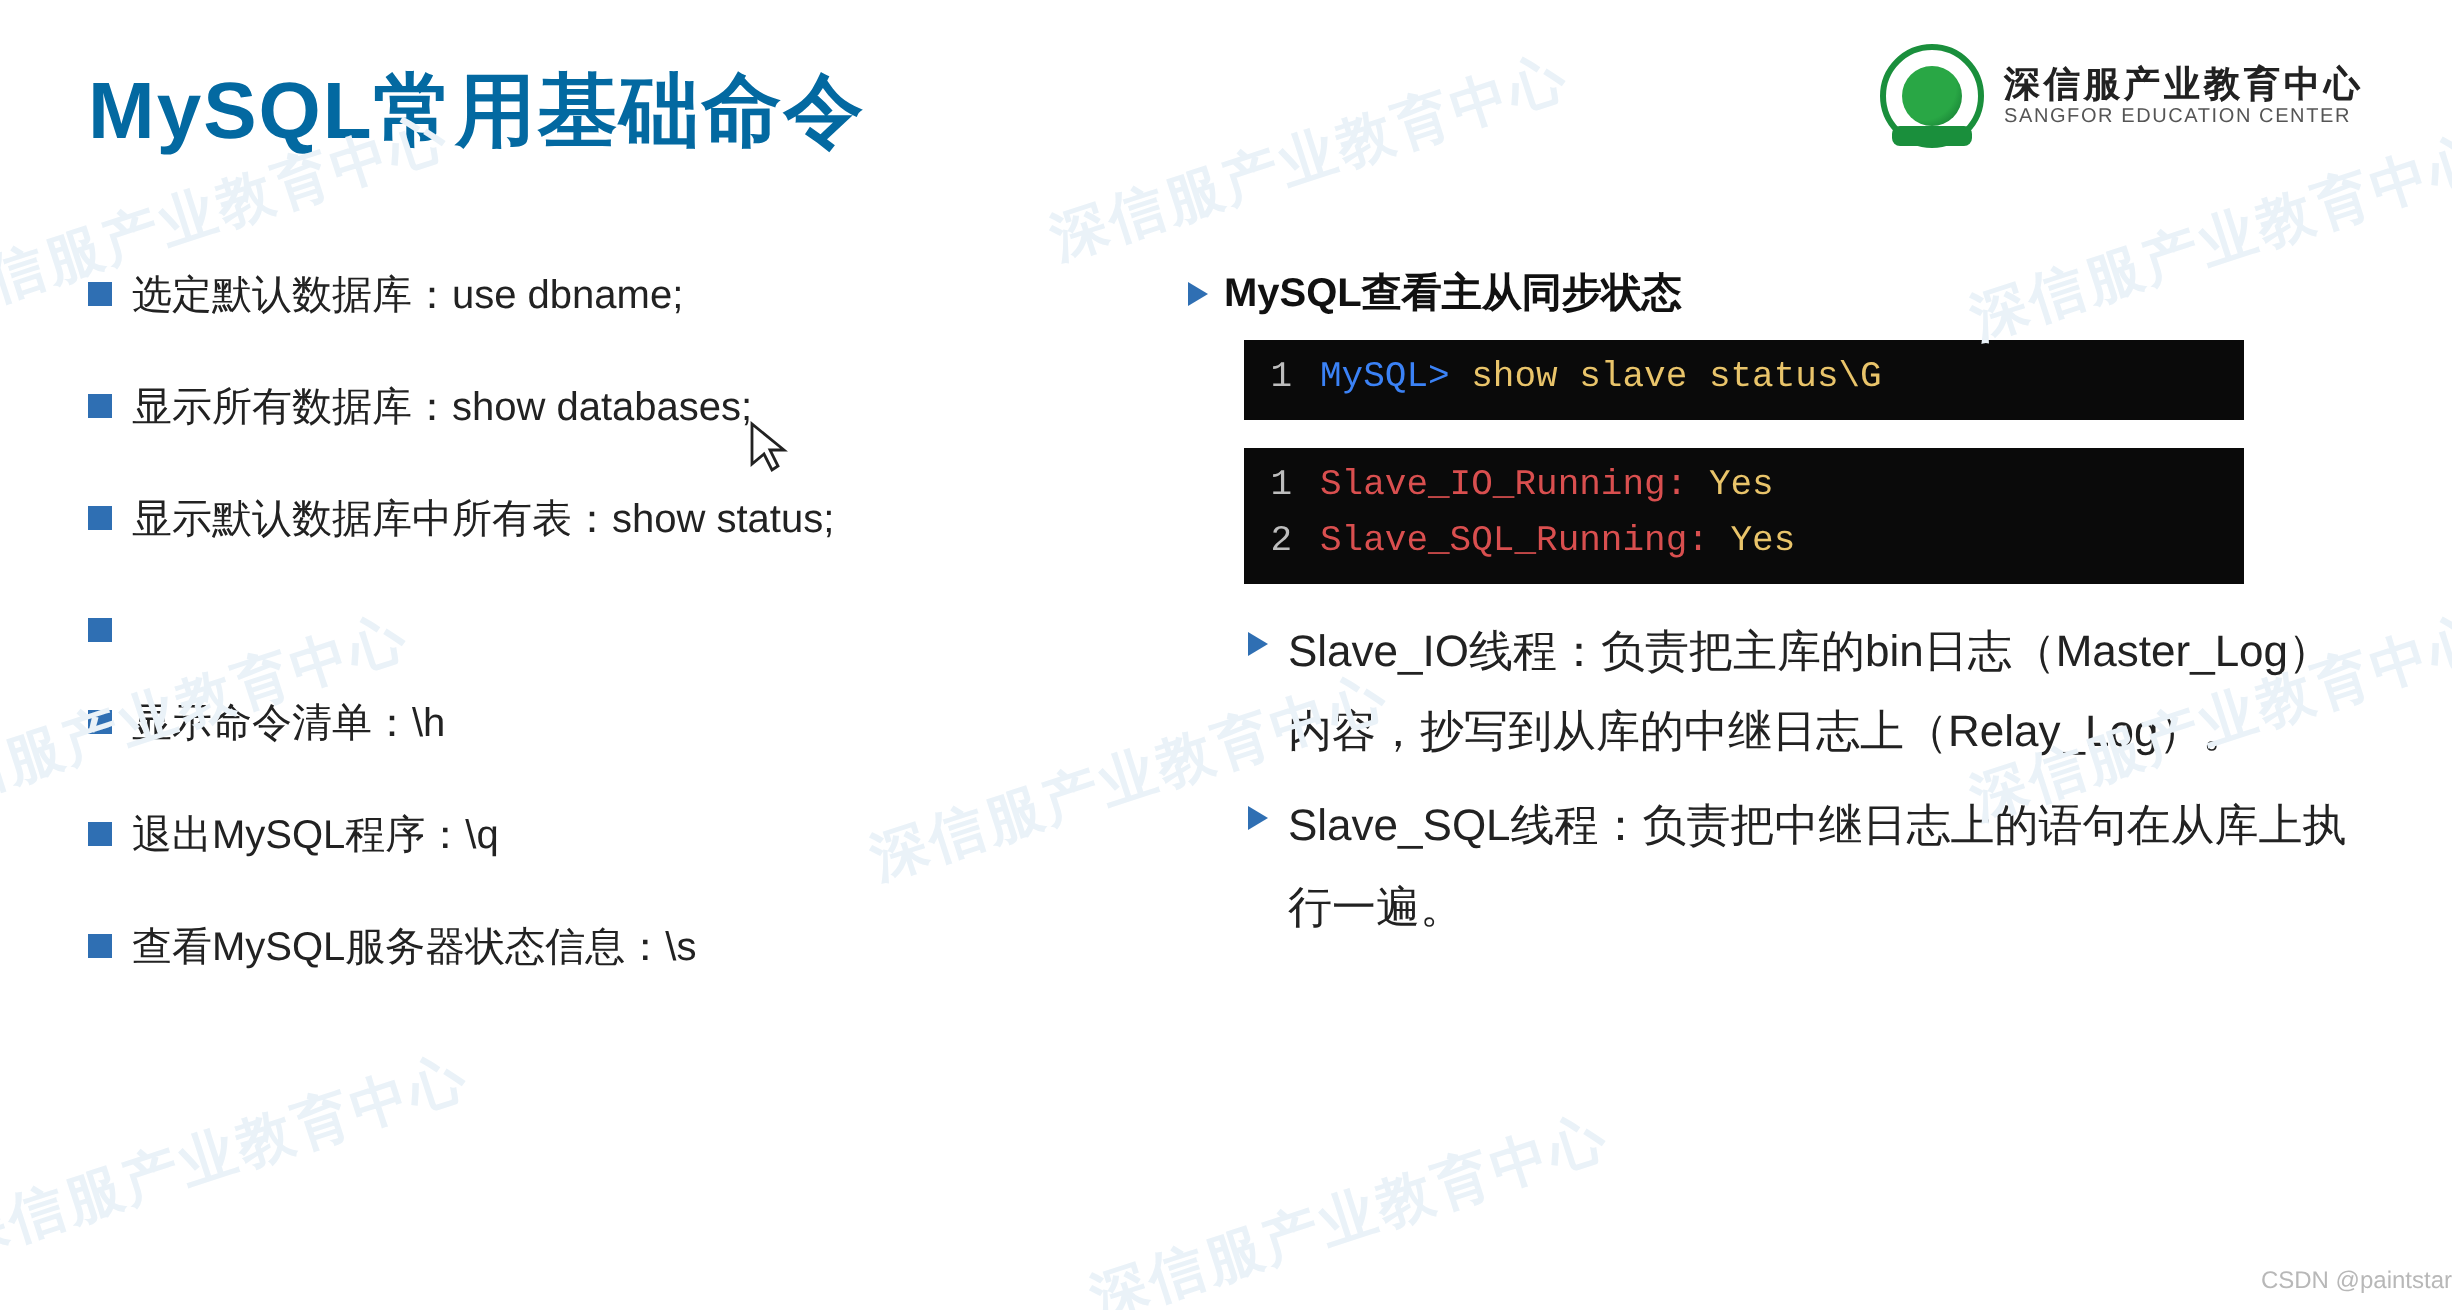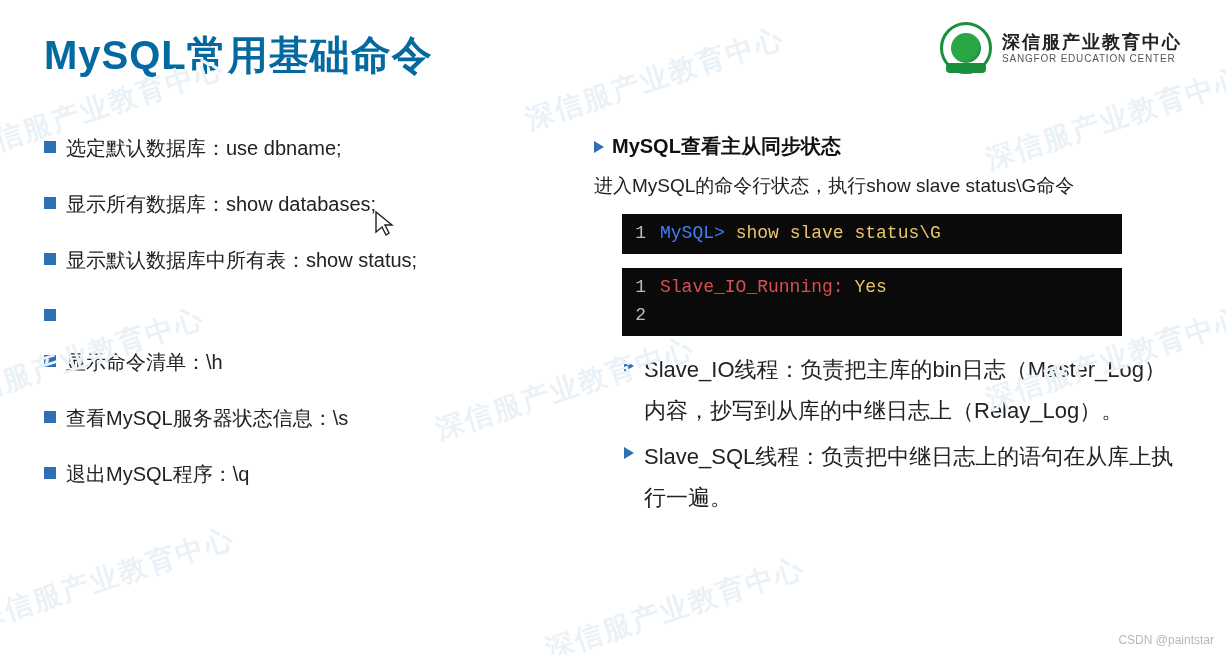--- a/index.html
+++ b/index.html
@@ -85,21 +85,21 @@
   .sub-list li {
     display: flex; gap: 10px; font-size: 22px; color: #222;
     line-height: 1.85; margin-bottom: 6px;
   }
   .sub-list .tri { margin-top: 10px; }
 
   .cursor {
     position: absolute; left: 374px; top: 210px; pointer-events: none;
   }
   .footer-credit {
-    position: absolute; right: 12px; bottom: 8px; font-size: 12px; color: #b8b8b8;
+    position: absolute; right: 0; bottom: 8px; font-size: 12px; color: #b8b8b8;
   }
 </style>
 </head>
 <body>
 
 <div class="wm" style="left:-40px; top:90px;">深信服产业教育中心</div>
 <div class="wm" style="left:520px; top:60px;">深信服产业教育中心</div>
 <div class="wm" style="left:-60px; top:340px;">深信服产业教育中心</div>
 <div class="wm" style="left:430px; top:370px;">深信服产业教育中心</div>
 <div class="wm" style="left:-30px; top:560px;">深信服产业教育中心</div>
@@ -139,35 +139,34 @@
         </li>
       <li>
           <span class="sq"></span>
         </li>
       <li>
           <span class="sq"></span>
           <span>显示命令清单：\h</span>
         </li>
       <li>
           <span class="sq"></span>
+          <span>退出MySQL程序：\q</span>
+        </li>
+      <li>
+          <span class="sq"></span>
           <span>查看MySQL服务器状态信息：\s</span>
-        </li>
-      <li>
-          <span class="sq"></span>
-          <span>退出MySQL程序：\q</span>
         </li>
     </ul>
   </div>
 
   <div class="col-right">
     <div class="section-head">
       <span class="tri"></span>
       <span class="section-title">MySQL查看主从同步状态</span>
     </div>
-    <div class="para">进入MySQL的命令行状态，执行show slave status\G命令</div>
 
     <div class="term">
       <div class="ln">
         <span class="num">1</span>
         <span>
           <span class="prompt">MySQL&gt;</span>
           <span> </span>
           <span class="cmd">show slave status\G</span>
         </span>
       </div>
@@ -177,20 +176,25 @@
       <div class="ln">
         <span class="num">1</span>
         <span>
           <span class="key">Slave_IO_Running:</span>
           <span> </span>
           <span class="val">Yes</span>
         </span>
       </div>
       <div class="ln">
         <span class="num">2</span>
+        <span>
+          <span class="key">Slave_SQL_Running:</span>
+          <span> </span>
+          <span class="val">Yes</span>
+        </span>
       </div>
     </div>
 
     <ul class="sub-list">
       <li>
         <span class="tri"></span>
         <span>Slave_IO线程：负责把主库的bin日志（Master_Log）内容，抄写到从库的中继日志上（Relay_Log）。</span>
       </li>
       <li>
         <span class="tri"></span>

